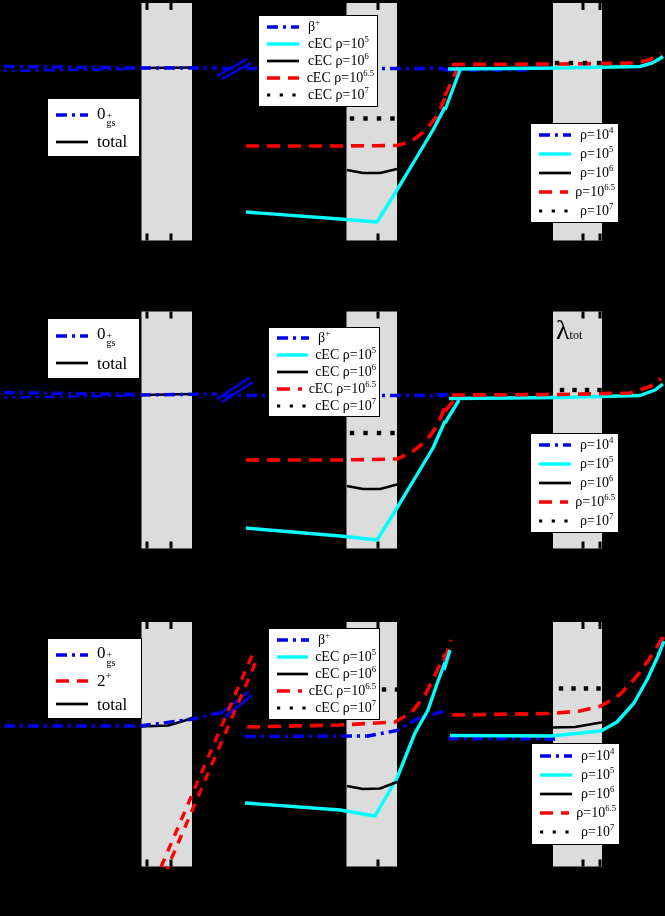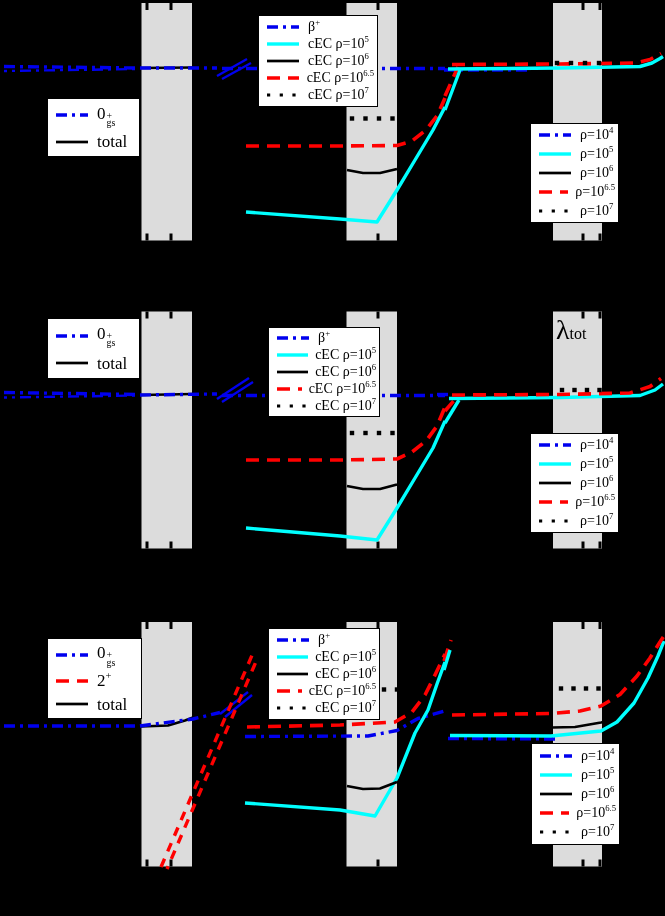--- a/index.html
+++ b/index.html
@@ -10,21 +10,21 @@
           display:flex;flex-direction:column;justify-content:space-around;padding:2px 3px 2px 6px;z-index:5;}
   .entry{display:flex;align-items:center;gap:7px;}
   .entry .lab{color:#000;white-space:nowrap;line-height:1;}
   .lg .lab{font-size:17px;}
   .sm .lab{font-size:14px;}
   .lab sup{font-size:0.62em;line-height:0;}
   .stk{display:inline-flex;flex-direction:column;align-items:flex-start;margin-left:1px;}
   .stk .s{font-size:0.58em;line-height:0.75;}
   .ann{position:absolute;color:#000;z-index:4;}
   #lambda-annotation{left:556px;top:314px;font-size:28px;}
-  #lambda-annotation .asub{font-size:16px;}
+  #lambda-annotation .asub{font-size:12px;}
 </style>
 </head>
 <body>
 
 <div class="fig">
   <svg class="layer" id="plot" width="665" height="916" viewBox="0 0 665 916">
       <rect x="141.5" y="3" width="50.5" height="237.5" fill="#DCDCDC"></rect>
       <rect x="145.5" y="3" width="3" height="7" fill="#000"></rect>
       <rect x="145.5" y="233.5" width="3" height="7" fill="#000"></rect>
       <rect x="169.5" y="3" width="3" height="7" fill="#000"></rect>

